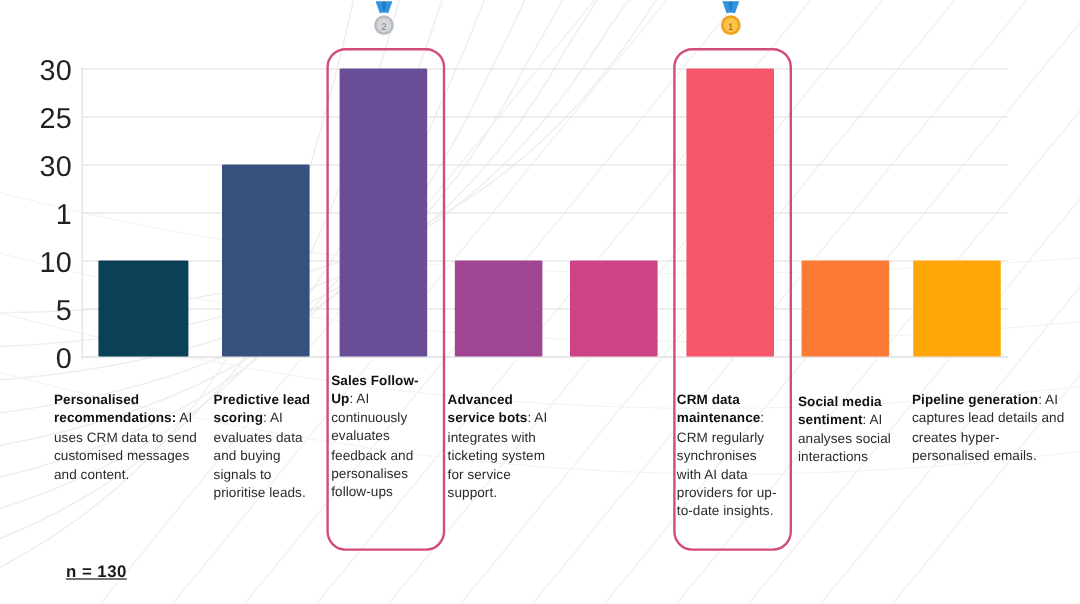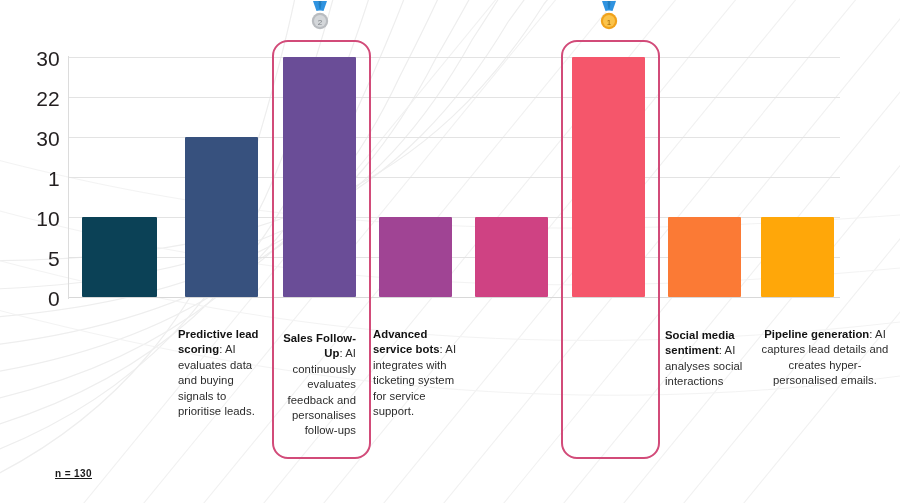--- a/index.html
+++ b/index.html
@@ -38,21 +38,21 @@
     width: 900px;
     height: 503px;
     z-index: 1;
   }
 
   .ytick-label {
     position: absolute;
     right: 0;
     width: 46px;
     text-align: right;
-    font-size: 21px;
+    font-size: 24px;
     color: #231f20;
     line-height: 1;
     letter-spacing: 0.2px;
   }
   #yaxis-labels {
     position: absolute;
     left: 8px;
     top: 0;
     width: 52px;
     height: 503px;
@@ -129,21 +129,21 @@
   }
   .caption b {
     font-weight: 700;
     color: #111111;
   }
 
   #sample-size {
     position: absolute;
     left: 55px;
     top: 468px;
-    font-size: 10px;
+    font-size: 14px;
     font-weight: 700;
     color: #1a1a1a;
     letter-spacing: 0.4px;
     z-index: 5;
     text-decoration: underline;
   }
 </style>
 </head>
 <body>
 
@@ -180,21 +180,21 @@
       <path d="M-40,200 C200,268 460,310 900,268"></path>
       <path d="M-40,250 C220,322 500,368 900,322"></path>
       <path d="M-40,300 C240,376 540,424 900,376"></path>
     </g>
   </svg>
 
   <div id="plot">
 
     <div id="yaxis-labels">
       <div class="ytick-label" style="top:48px">30</div>
-      <div class="ytick-label" style="top:88px">22</div>
+      <div class="ytick-label" style="top:88px">25</div>
       <div class="ytick-label" style="top:128px">30</div>
       <div class="ytick-label" style="top:168px">1</div>
       <div class="ytick-label" style="top:208px">10</div>
       <div class="ytick-label" style="top:248px">5</div>
       <div class="ytick-label" style="top:288px">0</div>
     </div>
 
     <div class="gridline" style="top:57px"></div>
     <div class="gridline" style="top:97px"></div>
     <div class="gridline" style="top:137px"></div>
@@ -232,21 +232,23 @@
             <text x="15" y="25" text-anchor="middle" font-size="8" font-family="Liberation Sans, sans-serif" fill="#9a6206">1</text>
           </svg></div>
       </div>
     <div class="bar-wrap" id="highlights">
         <div class="highlight-box" style="left: 272px; top: 40px; width: 95px; height: 415px;"></div>
         <div class="highlight-box" style="left: 561px; top: 40px; width: 95px; height: 415px;"></div>
       </div>
   </div>
 
   <div id="captions">
+      <div class="caption" style="left: 45px; top: 327px; width: 130px;"><b>Personalised recommendations:</b><span> AI uses CRM data to send customised messages and content.</span></div>
       <div class="caption" style="left: 178px; top: 327px; width: 88px;"><b>Predictive lead scoring</b><span>: AI evaluates data and buying signals to prioritise leads.</span></div>
-      <div class="caption" style="left: 276px; top: 331px; width: 80px; text-align: right;"><b>Sales Follow-Up</b><span>: AI continuously evaluates feedback and personalises follow-ups</span></div>
+      <div class="caption" style="left: 276px; top: 311px; width: 80px;"><b>Sales Follow-Up</b><span>: AI continuously evaluates feedback and personalises follow-ups</span></div>
       <div class="caption" style="left: 373px; top: 327px; width: 88px;"><b>Advanced service bots</b><span>: AI integrates with ticketing system for service support.</span></div>
+      <div class="caption" style="left: 564px; top: 327px; width: 88px;"><b>CRM data maintenance</b><span>: CRM regularly synchronises with AI data providers for up-to-date insights.</span></div>
       <div class="caption" style="left: 665px; top: 328px; width: 86px;"><b>Social media sentiment</b><span>: AI analyses social interactions</span></div>
-      <div class="caption" style="left: 760px; top: 327px; width: 130px; text-align: center;"><b>Pipeline generation</b><span>: AI captures lead details and creates hyper-personalised emails.</span></div>
+      <div class="caption" style="left: 760px; top: 327px; width: 130px;"><b>Pipeline generation</b><span>: AI captures lead details and creates hyper-personalised emails.</span></div>
     </div>
 
   <div id="sample-size">n = 130</div>
 </div>
 
 </body></html>

